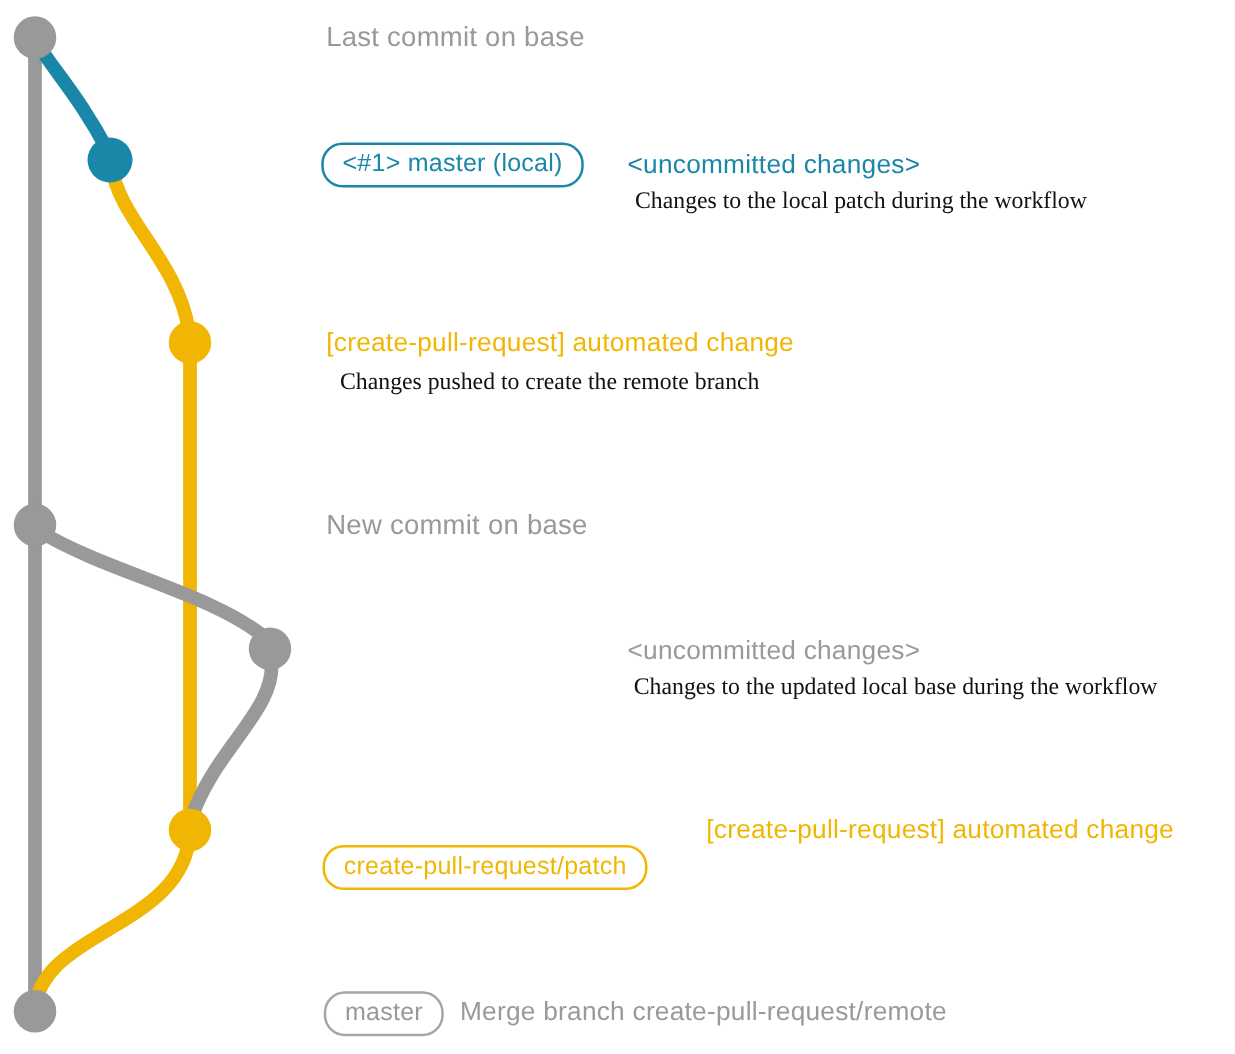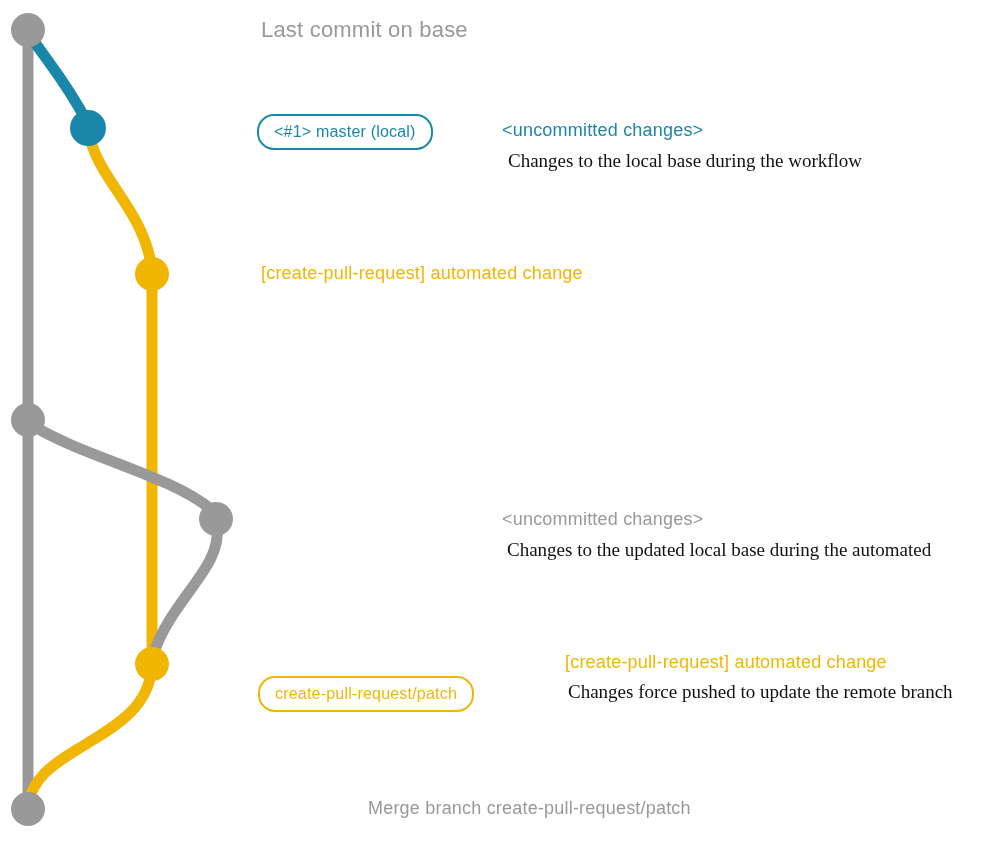--- a/index.html
+++ b/index.html
@@ -33,30 +33,30 @@
   .heading{
     font-size:22px;
     color:var(--gray);
     letter-spacing:0.2px;
   }
   .badge{
     display:inline-block;
     border:2px solid;
     border-radius:17px;
     padding:3px 15px 4px 15px;
-    font-size:16px;
+    font-size:20px;
     line-height:25px;
     letter-spacing:0.2px;
     background:transparent;
   }
   .badge.blue{border-color:var(--blue);color:var(--blue);}
   .badge.yellow{border-color:var(--yellow);color:var(--yellow);}
   .badge.gray{border-color:var(--gray-border);color:var(--gray);}
   .note{
-    font-size:18px;
+    font-size:21px;
     letter-spacing:0.2px;
   }
   .note.blue{color:var(--blue);}
   .note.yellow{color:var(--yellow);}
   .note.gray{color:var(--gray);}
   .desc{
     font-family:"Liberation Serif", serif;
     font-size:19px;
     color:var(--ink);
   }
@@ -88,27 +88,29 @@
     <circle class="dot gray" cx="28" cy="420" r="17"></circle>
     <circle class="dot gray" cx="216" cy="519" r="17"></circle>
     <circle class="dot yellow" cx="152" cy="664" r="17"></circle>
     <circle class="dot gray" cx="28" cy="809" r="17"></circle>
   </svg>
 
   <div class="abs heading" style="left:261px;top:17px;">Last commit on base</div>
 
   <div class="abs badge blue" style="left:257px;top:114px;">&lt;#1&gt; master (local)</div>
   <div class="abs note blue" style="left:502px;top:120px;">&lt;uncommitted changes&gt;</div>
-  <div class="abs desc" style="left:508px;top:150px;">Changes to the local base during the workflow</div>
+  <div class="abs desc" style="left:508px;top:150px;">Changes to the local patch during the workflow</div>
 
   <div class="abs note yellow" style="left:261px;top:263px;">[create-pull-request] automated change</div>
+  <div class="abs desc" style="left:272px;top:295px;">Changes pushed to create the remote branch</div>
 
+  <div class="abs heading" style="left:261px;top:407px;">New commit on base</div>
 
   <div class="abs note gray" style="left:502px;top:509px;">&lt;uncommitted changes&gt;</div>
-  <div class="abs desc" style="left:507px;top:539px;">Changes to the updated local base during the automated</div>
+  <div class="abs desc" style="left:507px;top:539px;">Changes to the updated local base during the workflow</div>
 
   <div class="abs badge yellow" style="left:258px;top:676px;">create-pull-request/patch</div>
   <div class="abs note yellow" style="left:565px;top:652px;">[create-pull-request] automated change</div>
-  <div class="abs desc" style="left:568px;top:681px;">Changes force pushed to update the remote branch</div>
 
-  <div class="abs note gray" style="left:368px;top:798px;">Merge branch create-pull-request/patch</div>
+  <div class="abs badge gray" style="left:259px;top:793px;">master</div>
+  <div class="abs note gray" style="left:368px;top:798px;">Merge branch create-pull-request/remote</div>
 
 </div>
 
 </body></html>

